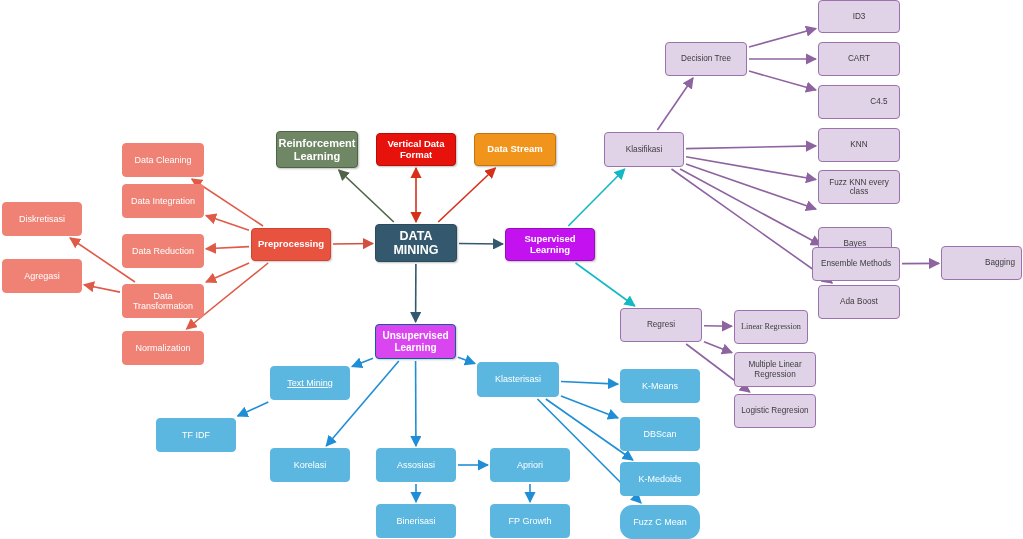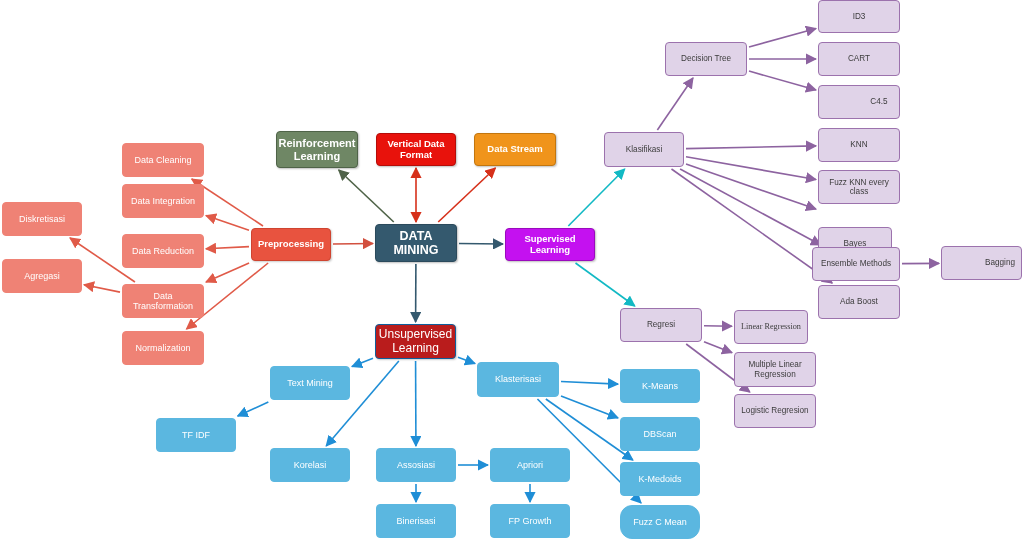--- a/index.html
+++ b/index.html
@@ -16,21 +16,21 @@
            box-shadow:1px 1px 2px rgba(0,0,0,.25);}
   .s-red{background:#e8120c;border:1px solid #b50d09;color:#fff;font-weight:bold;font-size:9.5px;
          box-shadow:1px 1px 2px rgba(0,0,0,.25);}
   .s-orange{background:#f0941b;border:1px solid #c2760f;color:#fff;font-weight:bold;font-size:9.5px;
             box-shadow:1px 1px 2px rgba(0,0,0,.25);}
   .s-magenta{background:#c411f0;border:1px solid #9a0bbd;color:#fff;font-weight:bold;font-size:9.5px;
              box-shadow:1px 1px 2px rgba(0,0,0,.25);}
   .s-salmon-strong{background:#e8533f;border:1px solid #cf4430;color:#fff;font-weight:bold;font-size:9.5px;
                    box-shadow:1px 1px 2px rgba(0,0,0,.2);}
   .s-salmon{background:#ef8275;border:1px solid #ef8275;color:#ffffff;font-size:9px;}
-  .s-blue-strong{background:#b91c1c;border:1.5px solid #0e5e9b;color:#fff;font-weight:normal;font-size:12px;
+  .s-blue-strong{background:#d946ef;border:1.5px solid #0e5e9b;color:#fff;font-weight:bold;font-size:10px;
                  box-shadow:1px 1px 2px rgba(0,0,0,.2);}
   .s-blue{background:#5bb7e0;border:1px solid #5bb7e0;color:#ffffff;font-size:9px;}
   .s-purple{background:#e0d3e8;border:1px solid #9c72ad;color:#3c3c3c;font-size:8.2px;}
 </style>
 </head>
 <body>
 
 <div id="canvas">
   <svg id="edges" viewBox="0 0 1023 539" xmlns="http://www.w3.org/2000/svg">
       <defs>
@@ -184,21 +184,21 @@
       </div>
       <div class="node s-purple" style="left: 734px; top: 310px; width: 74px; height: 34px; font-family: Liberation Serif, serif;">
         <span>Linear Regression</span>
       </div>
       <div class="node s-purple" style="left: 734px; top: 352px; width: 82px; height: 35px;">
         <span>Multiple Linear Regression</span>
       </div>
       <div class="node s-purple" style="left: 734px; top: 394px; width: 82px; height: 34px;">
         <span>Logistic Regresion</span>
       </div>
-      <div class="node s-blue" style="left: 270px; top: 366px; width: 80px; height: 34px;">
+      <div class="node s-blue" style="left: 270px; top: 366px; width: 80px; height: 34px; text-decoration: underline;">
         <span>Text Mining</span>
       </div>
       <div class="node s-blue" style="left: 156px; top: 418px; width: 80px; height: 34px;">
         <span>TF IDF</span>
       </div>
       <div class="node s-blue" style="left: 270px; top: 448px; width: 80px; height: 34px;">
         <span>Korelasi</span>
       </div>
       <div class="node s-blue" style="left: 376px; top: 448px; width: 80px; height: 34px;">
         <span>Assosiasi</span>

